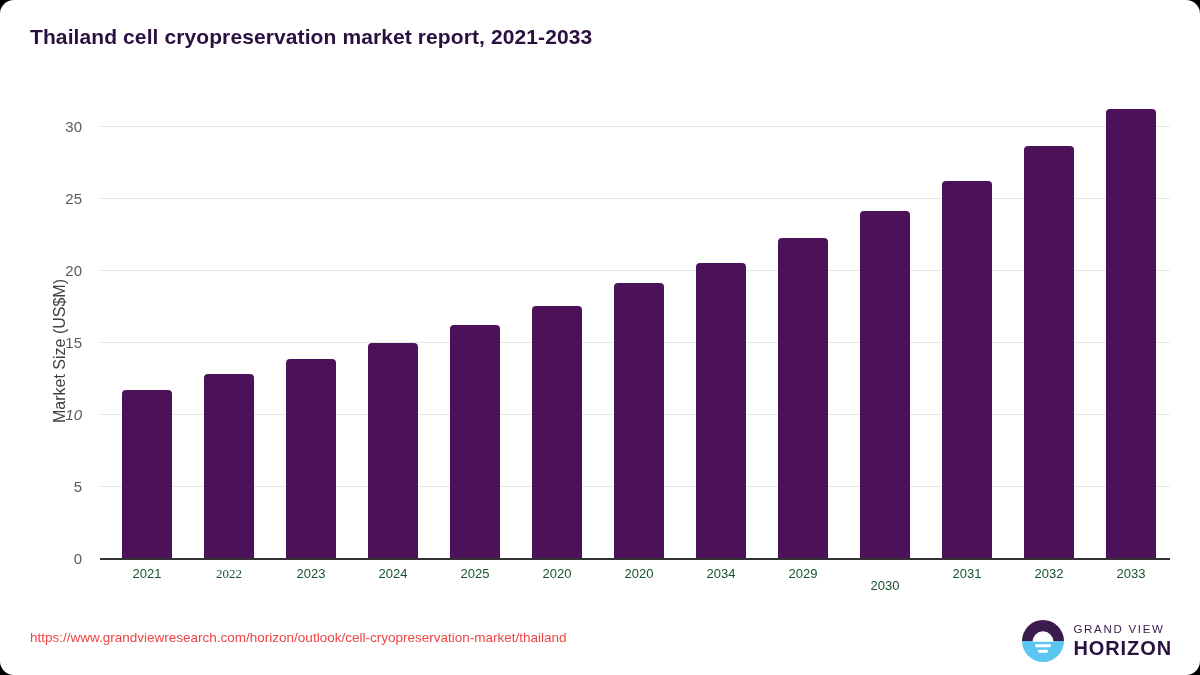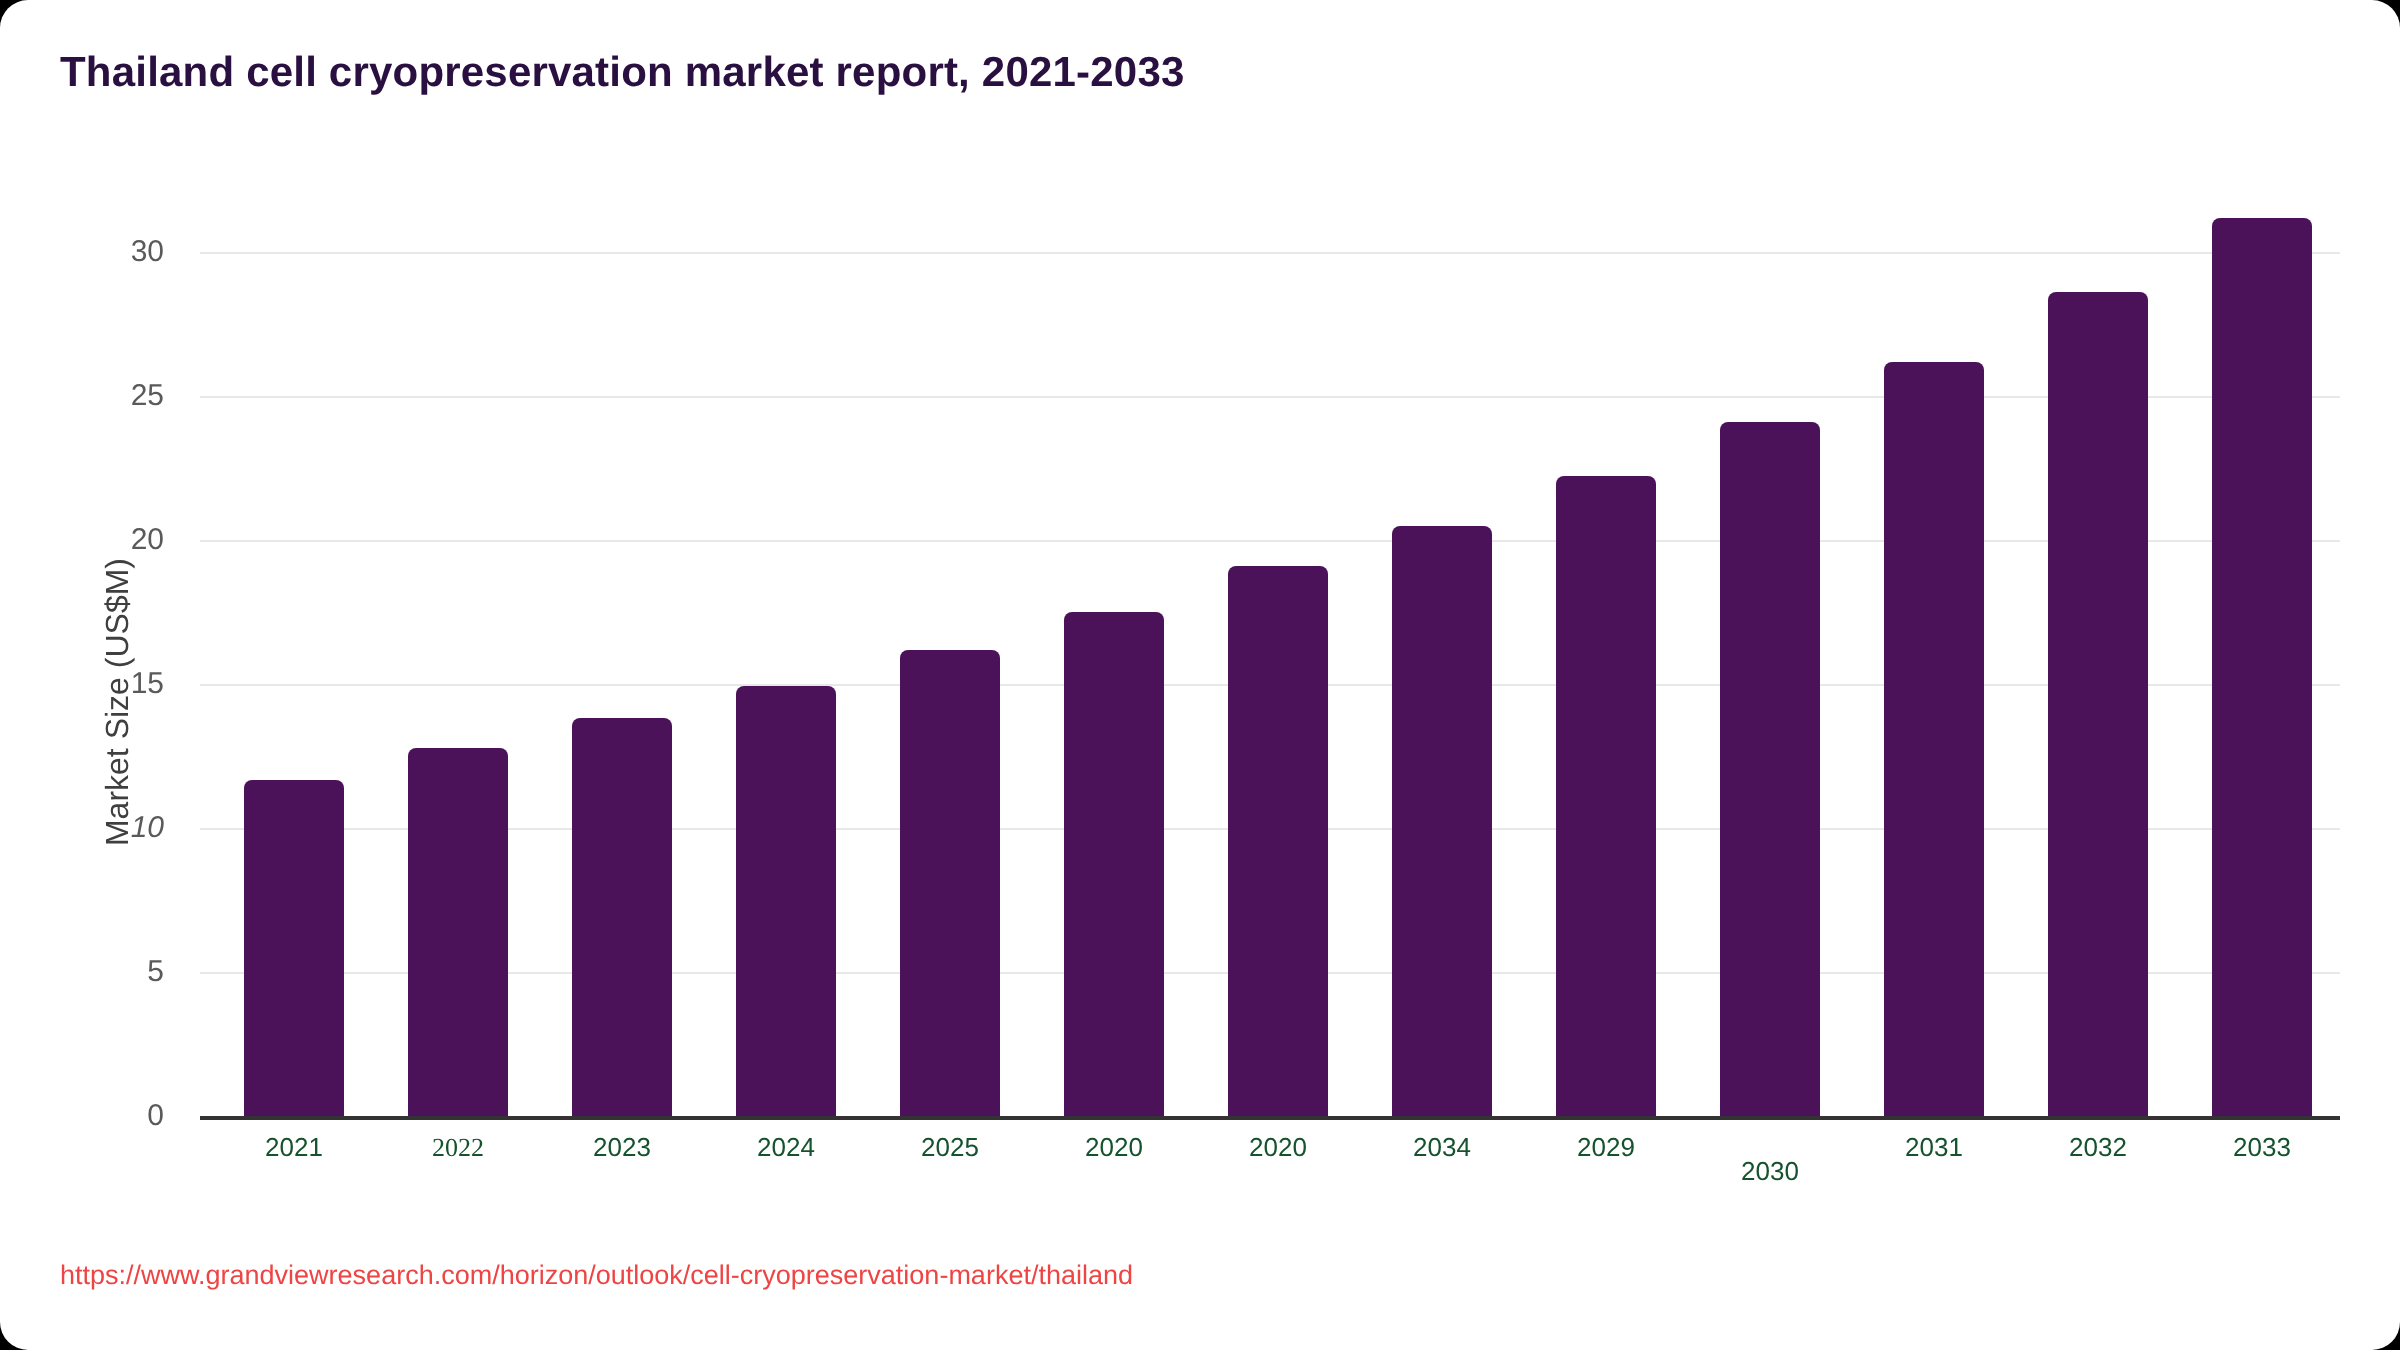--- a/index.html
+++ b/index.html
@@ -187,14 +187,34 @@
       <div class="xtick" style="left: 680px;">2034</div>
       <div class="xtick" style="left: 762px;">2029</div>
       <div class="xtick" style="left: 844px; margin-top: 12px;">2030</div>
       <div class="xtick" style="left: 926px;">2031</div>
       <div class="xtick" style="left: 1008px;">2032</div>
       <div class="xtick" style="left: 1090px;">2033</div>
     </div>
 
   <div id="source-url">https://www.grandviewresearch.com/horizon/outlook/cell-cryopreservation-market/thailand</div>
 
+  <div id="brand-logo">
+    <svg id="logo-mark" viewBox="0 0 100 100">
+      <defs>
+        <clipPath id="circleClip">
+            <circle cx="50" cy="50" r="50"></circle>
+          </clipPath>
+      </defs>
+      <g clip-path="url(#circleClip)">
+        <rect x="0" y="0" width="100" height="50" fill="#3b1a4d"></rect>
+        <rect x="0" y="50" width="100" height="50" fill="#5bc6f2"></rect>
+        <path d="M25 52 a25 25 0 0 1 50 0 z" fill="#ffffff"></path>
+        <rect x="31" y="58" width="38" height="7" rx="3.5" fill="#ffffff"></rect>
+        <rect x="38" y="71" width="24" height="7" rx="3.5" fill="#ffffff"></rect>
+      </g>
+    </svg>
+    <div id="logo-text">
+      <div id="logo-line1">GRAND VIEW</div>
+      <div id="logo-line2">HORIZON</div>
+    </div>
+  </div>
 
 </div>
 
 </body></html>

